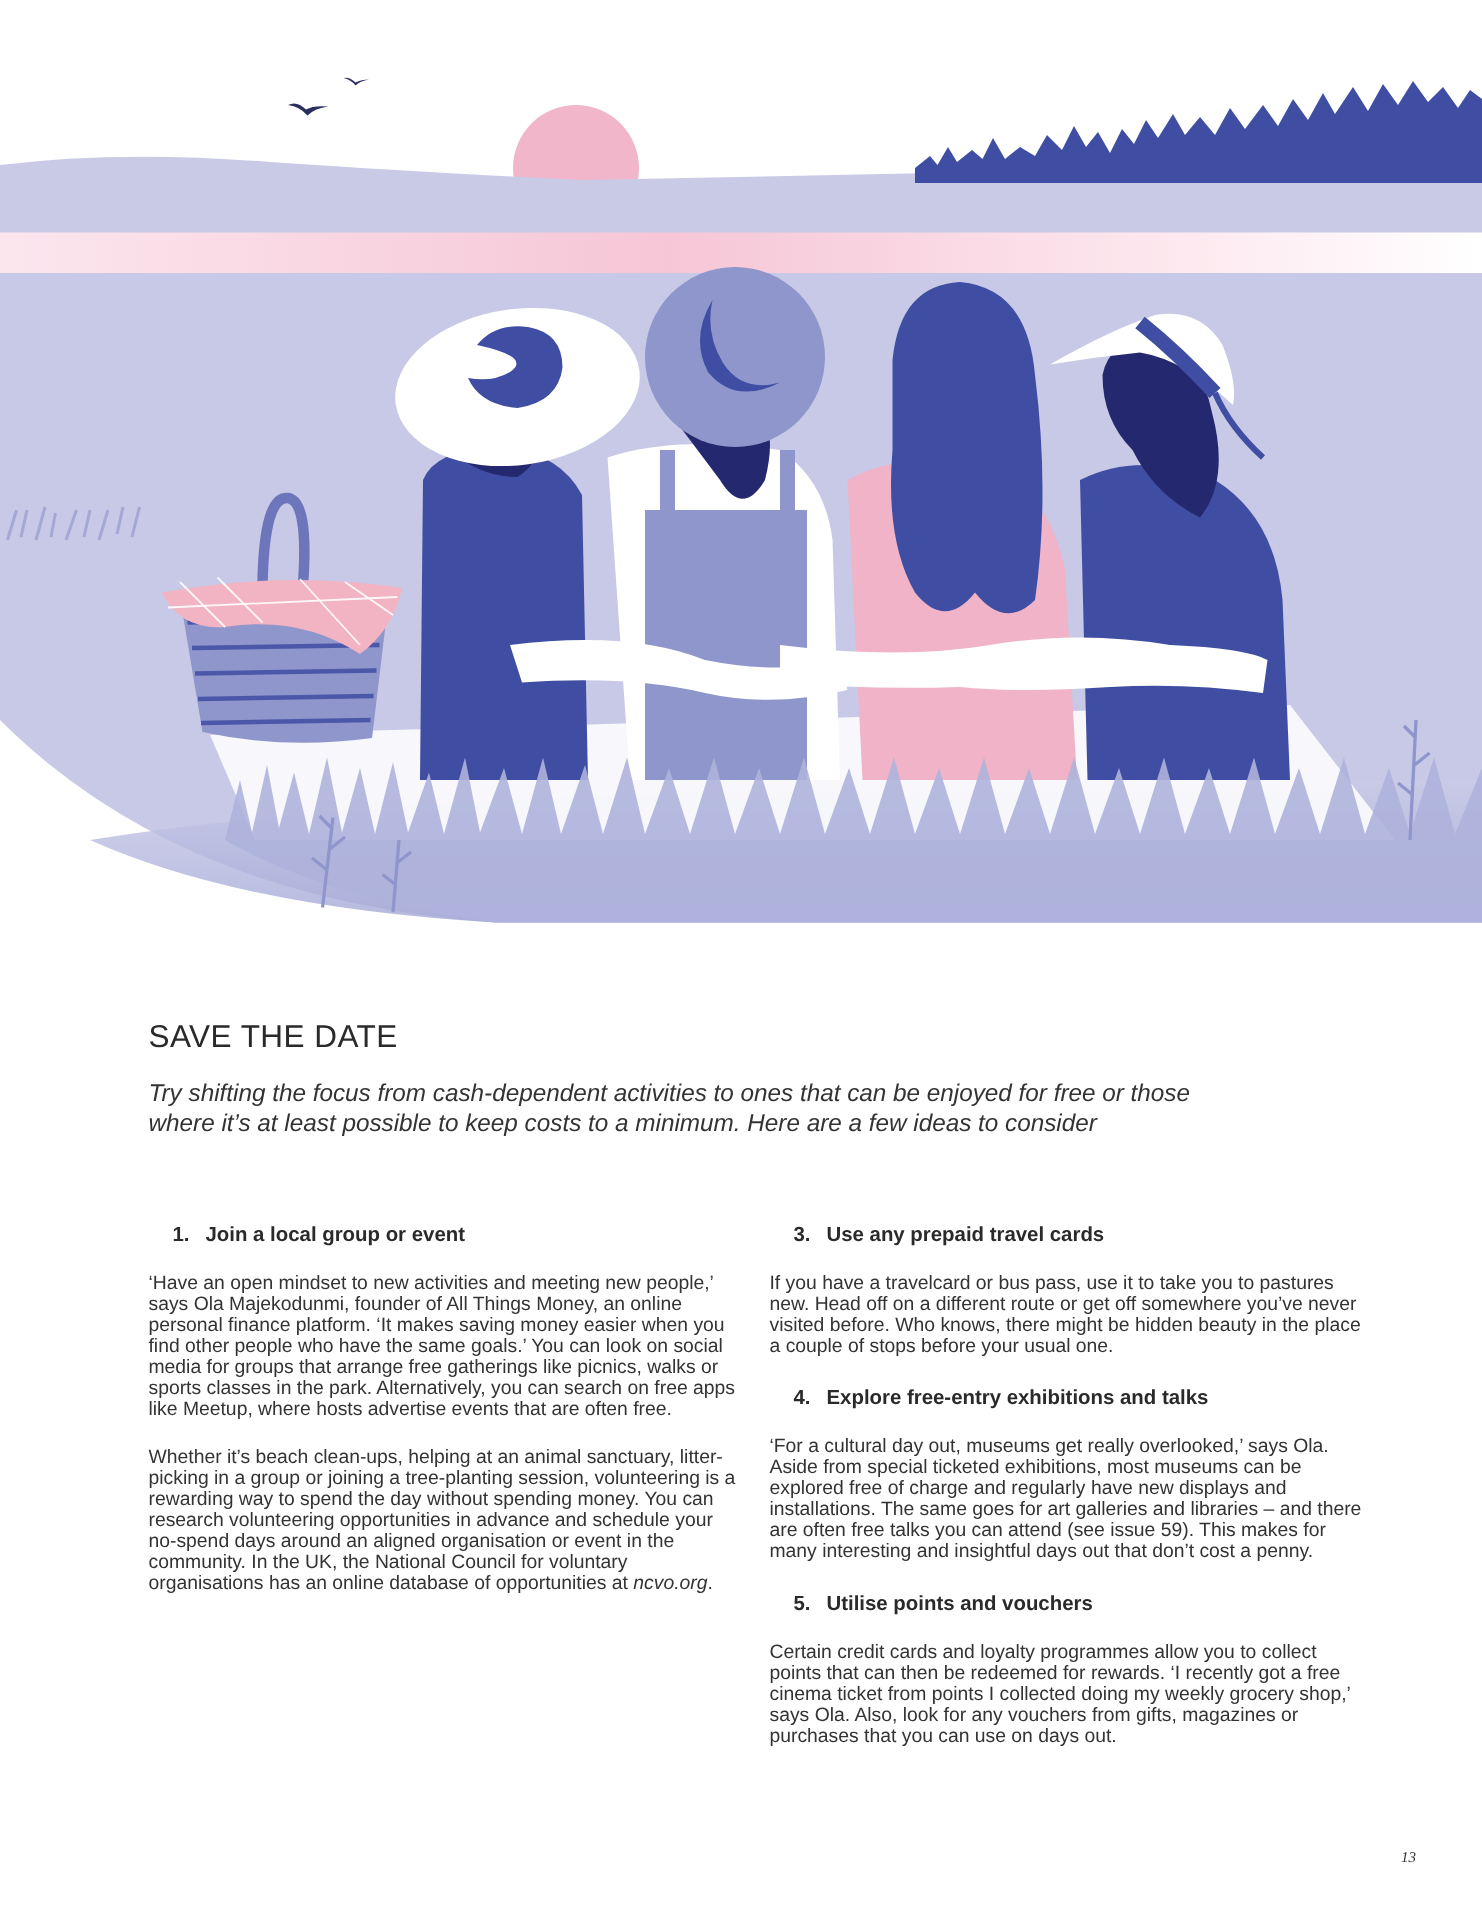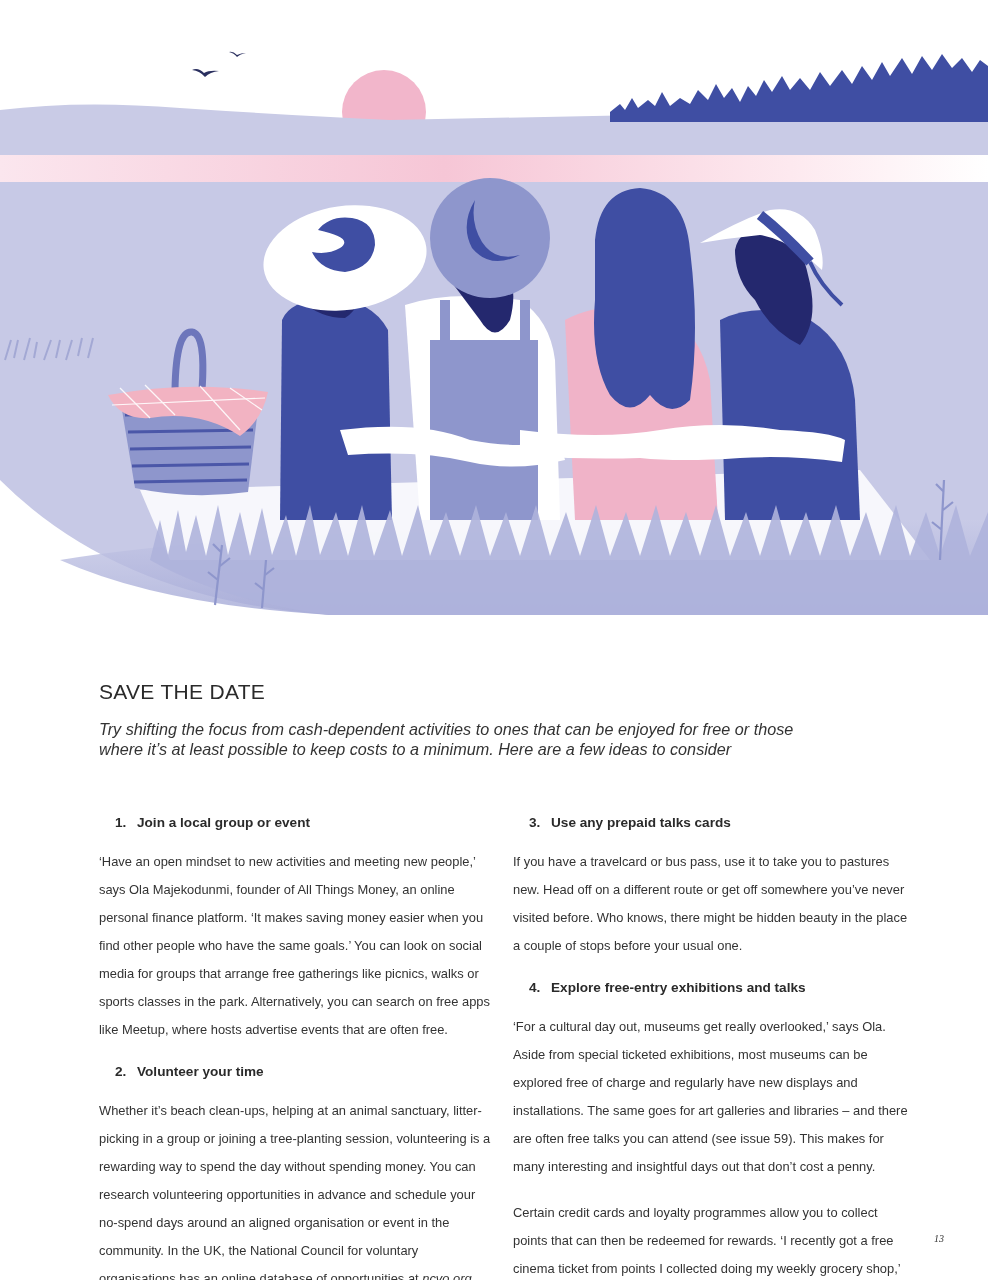--- a/index.html
+++ b/index.html
@@ -7,21 +7,21 @@
   .illustration { position: absolute; left: 0; top: 0; width: 988px; height: 620px; }
   .illustration svg { display: block; width: 988px; height: 620px; }
   .section-title { position: absolute; left: 99px; top: 680px; font-family: "Liberation Sans", sans-serif; font-size: 21px; letter-spacing: 0.3px; color: #2a2a2a; font-weight: normal; margin: 0; text-align: right; }
   .standfirst { position: absolute; left: 99px; top: 719px; width: 720px; font-family: Liberation Sans, sans-serif; font-style: italic; font-size: 16.2px; line-height: 20px; color: #333; margin: 0; }
   .col { position: absolute; top: 797px; width: 395px; }
   .col-left { left: 99px; }
   .col-right { left: 513px; }
   .item { margin-bottom: 18px; }
   .item h3 { margin: 16px; font-family: "Liberation Sans", sans-serif; font-size: 13.6px; font-weight: bold; color: #2a2a2a; line-height: 19px; }
   .item h3 .num { display: inline-block; width: 22px; }
-  .item p { margin: 0; font-family: "Liberation Sans", sans-serif; font-size: 12.9px; line-height: 28px; color: #333; }
+  .item p { margin: 0; font-family: "Liberation Sans", sans-serif; font-size: 12.9px; line-height: 14px; color: #333; }
   .item p em { font-style: italic; }
   .page-number { position: absolute; left: 934px; top: 1233px; font-family: "Liberation Serif", serif; font-size: 10px; color: #333; font-style: italic; }
 </style>
 </head>
 <body>
 
 <div class="illustration">
   <svg viewBox="0 0 988 620" xmlns="http://www.w3.org/2000/svg">
     <defs>
       <linearGradient id="reflect" x1="0" x2="1" y1="0" y2="0">
@@ -125,32 +125,32 @@
 
 <h1 class="section-title">SAVE THE DATE</h1>
 <p class="standfirst">Try shifting the focus from cash-dependent activities to ones that can be enjoyed for free or those where it’s at least possible to keep costs to a minimum. Here are a few ideas to consider</p>
 
 <div class="col col-left">
   <div class="item">
     <h3><span class="num">1.</span><span>Join a local group or event</span></h3>
     <p>‘Have an open mindset to new activities and meeting new people,’ says Ola Majekodunmi, founder of All Things Money, an online personal finance platform. ‘It makes saving money easier when you find other people who have the same goals.’ You can look on social media for groups that arrange free gatherings like picnics, walks or sports classes in the park. Alternatively, you can search on free apps like Meetup, where hosts advertise events that are often free.</p>
   </div>
   <div class="item">
-    <h3><span class="num">2.</span><span>Volunteer your time</span></h3>
     <p><span>Whether it’s beach clean-ups, helping at an animal sanctuary, litter-picking in a group or joining a tree-planting session, volunteering is a rewarding way to spend the day without spending money. You can research volunteering opportunities in advance and schedule your no-spend days around an aligned organisation or event in the community. In the UK, the National Council for voluntary organisations has an online database of opportunities at </span><em>ncvo.org</em><span>.</span></p>
   </div>
 </div>
 
 <div class="col col-right">
   <div class="item">
-    <h3><span class="num">3.</span><span>Use any prepaid talks cards</span></h3>
+    <h3><span class="num">3.</span><span>Use any prepaid travel cards</span></h3>
     <p>If you have a travelcard or bus pass, use it to take you to pastures new. Head off on a different route or get off somewhere you’ve never visited before. Who knows, there might be hidden beauty in the place a couple of stops before your usual one.</p>
   </div>
   <div class="item">
     <h3><span class="num">4.</span><span>Explore free-entry exhibitions and talks</span></h3>
     <p>‘For a cultural day out, museums get really overlooked,’ says Ola. Aside from special ticketed exhibitions, most museums can be explored free of charge and regularly have new displays and installations. The same goes for art galleries and libraries – and there are often free talks you can attend (see issue 59). This makes for many interesting and insightful days out that don’t cost a penny.</p>
   </div>
   <div class="item">
+    <h3><span class="num">5.</span><span>Utilise points and vouchers</span></h3>
     <p>Certain credit cards and loyalty programmes allow you to collect points that can then be redeemed for rewards. ‘I recently got a free cinema ticket from points I collected doing my weekly grocery shop,’ says Ola. Also, look for any vouchers from gifts, magazines or purchases that you can use on days out.</p>
   </div>
 </div>
 
 <div class="page-number">13</div>
 
 </body></html>

